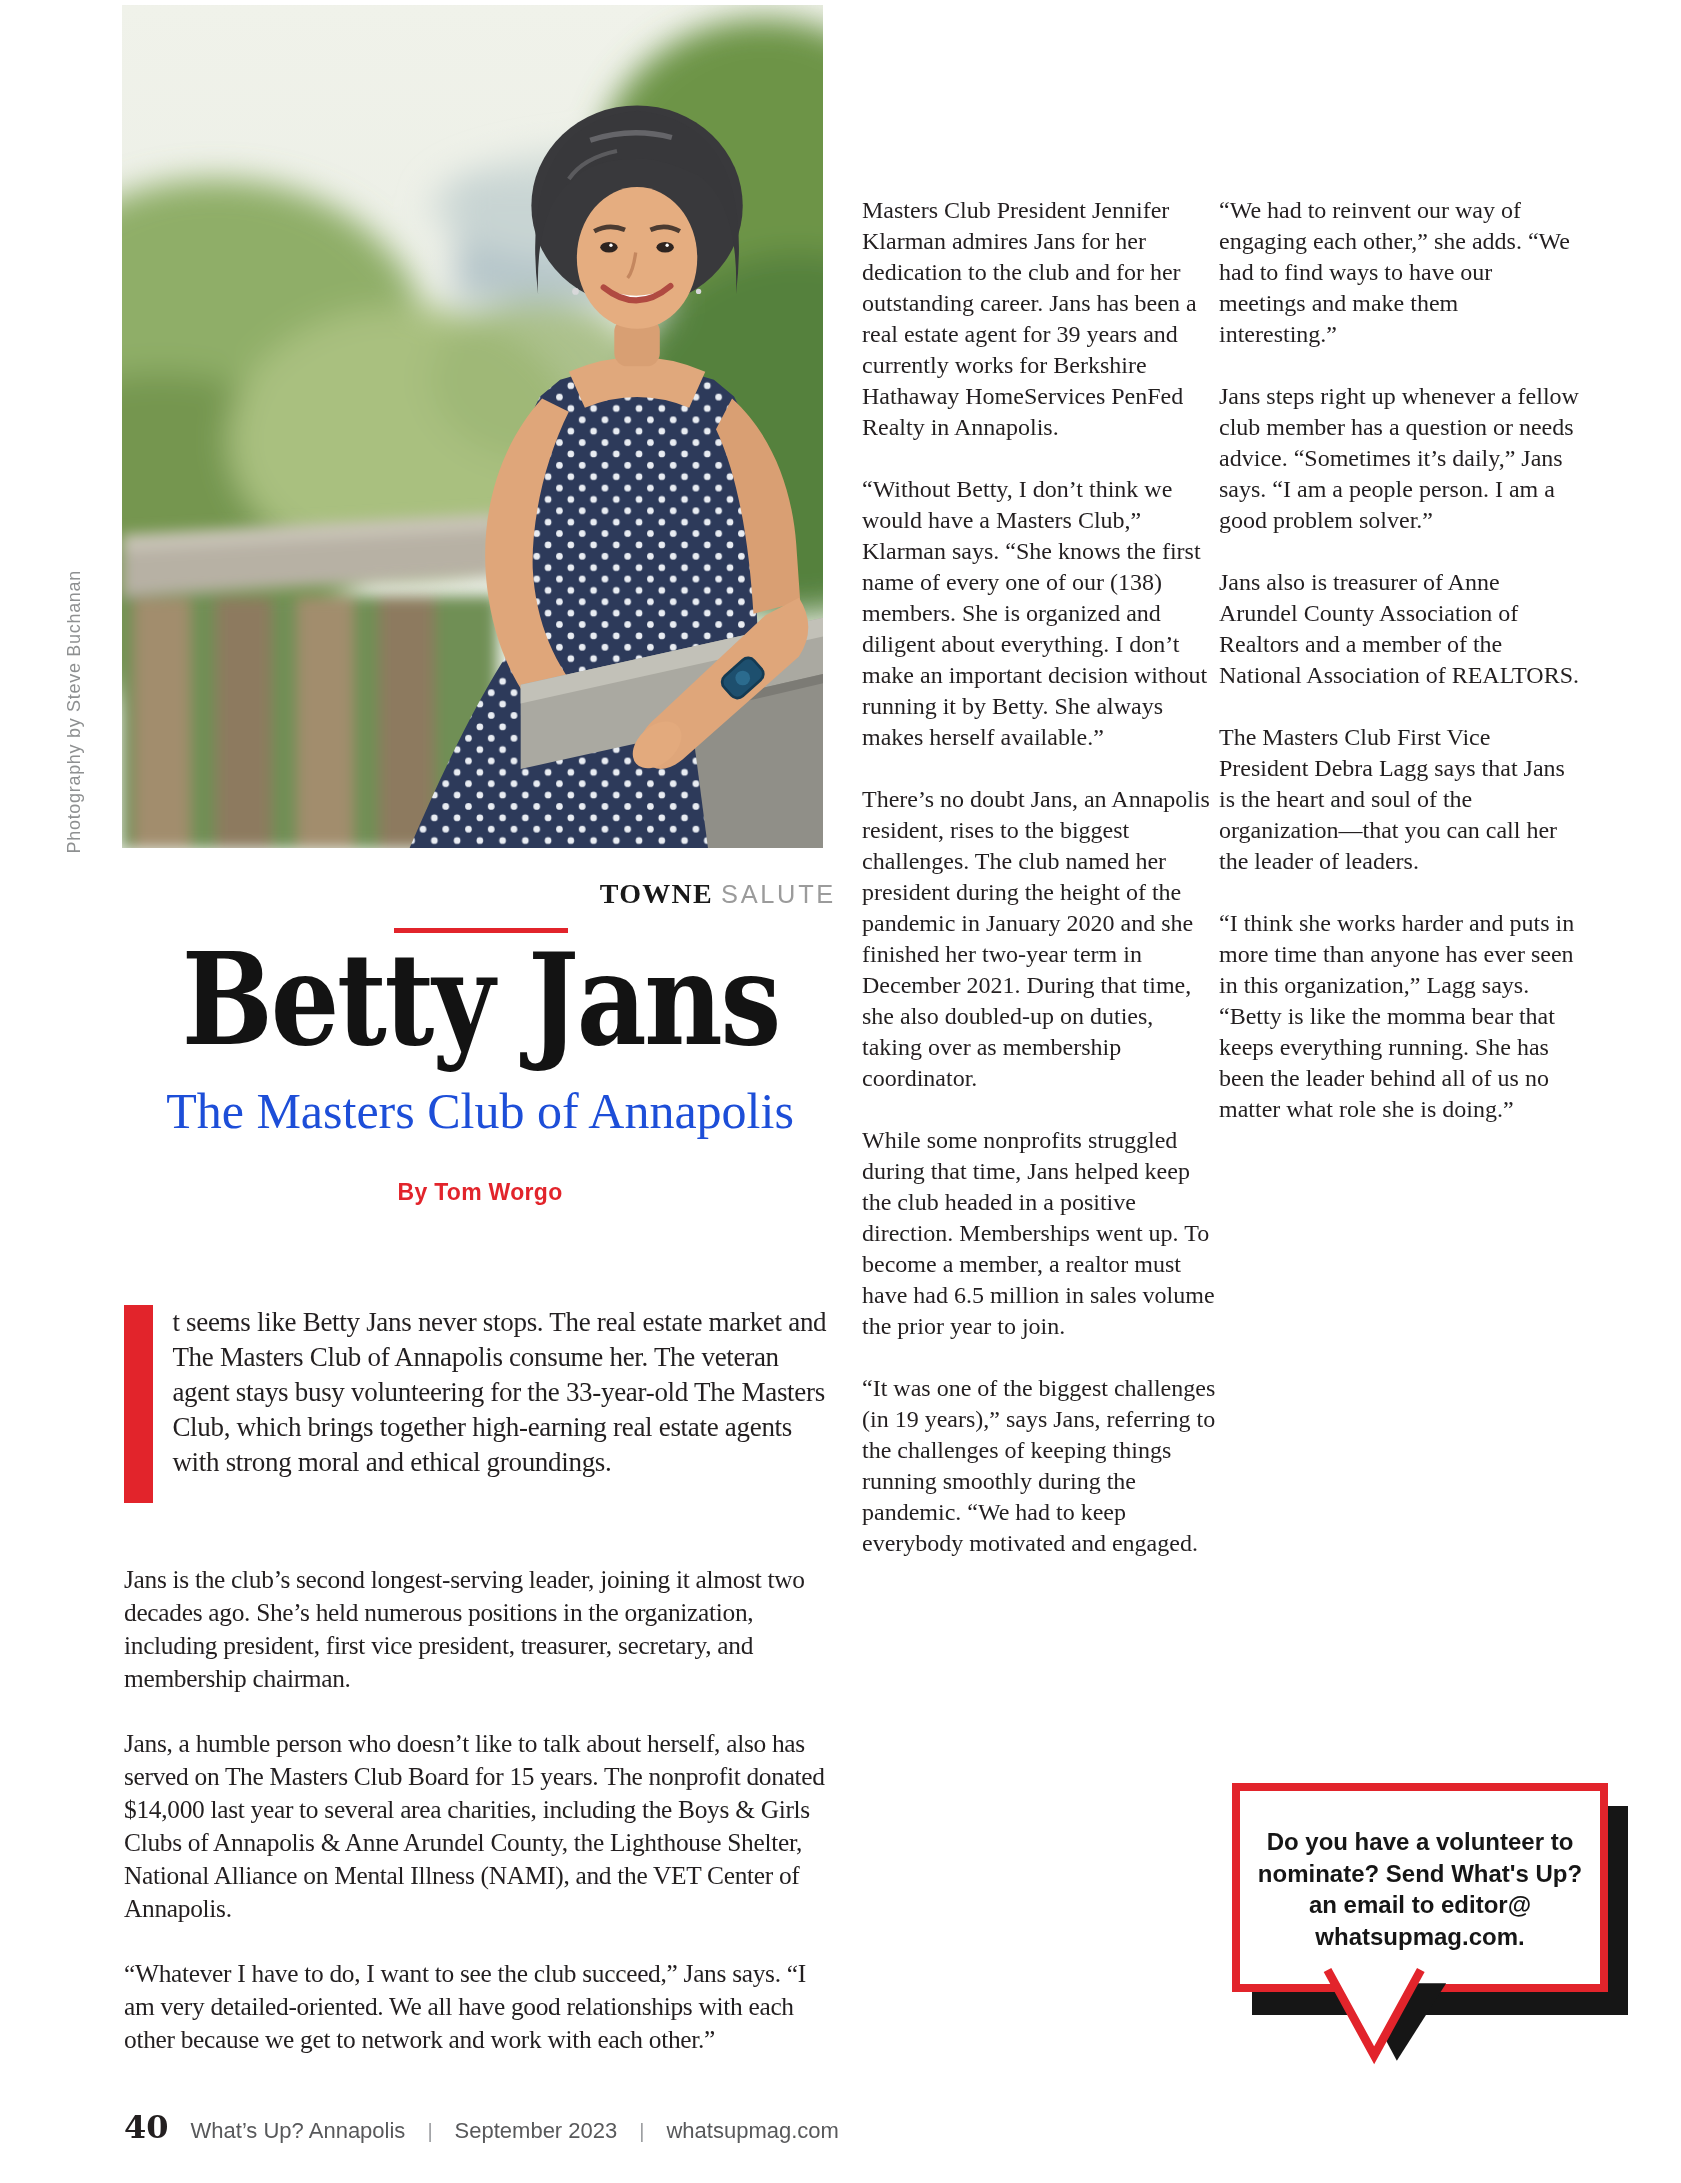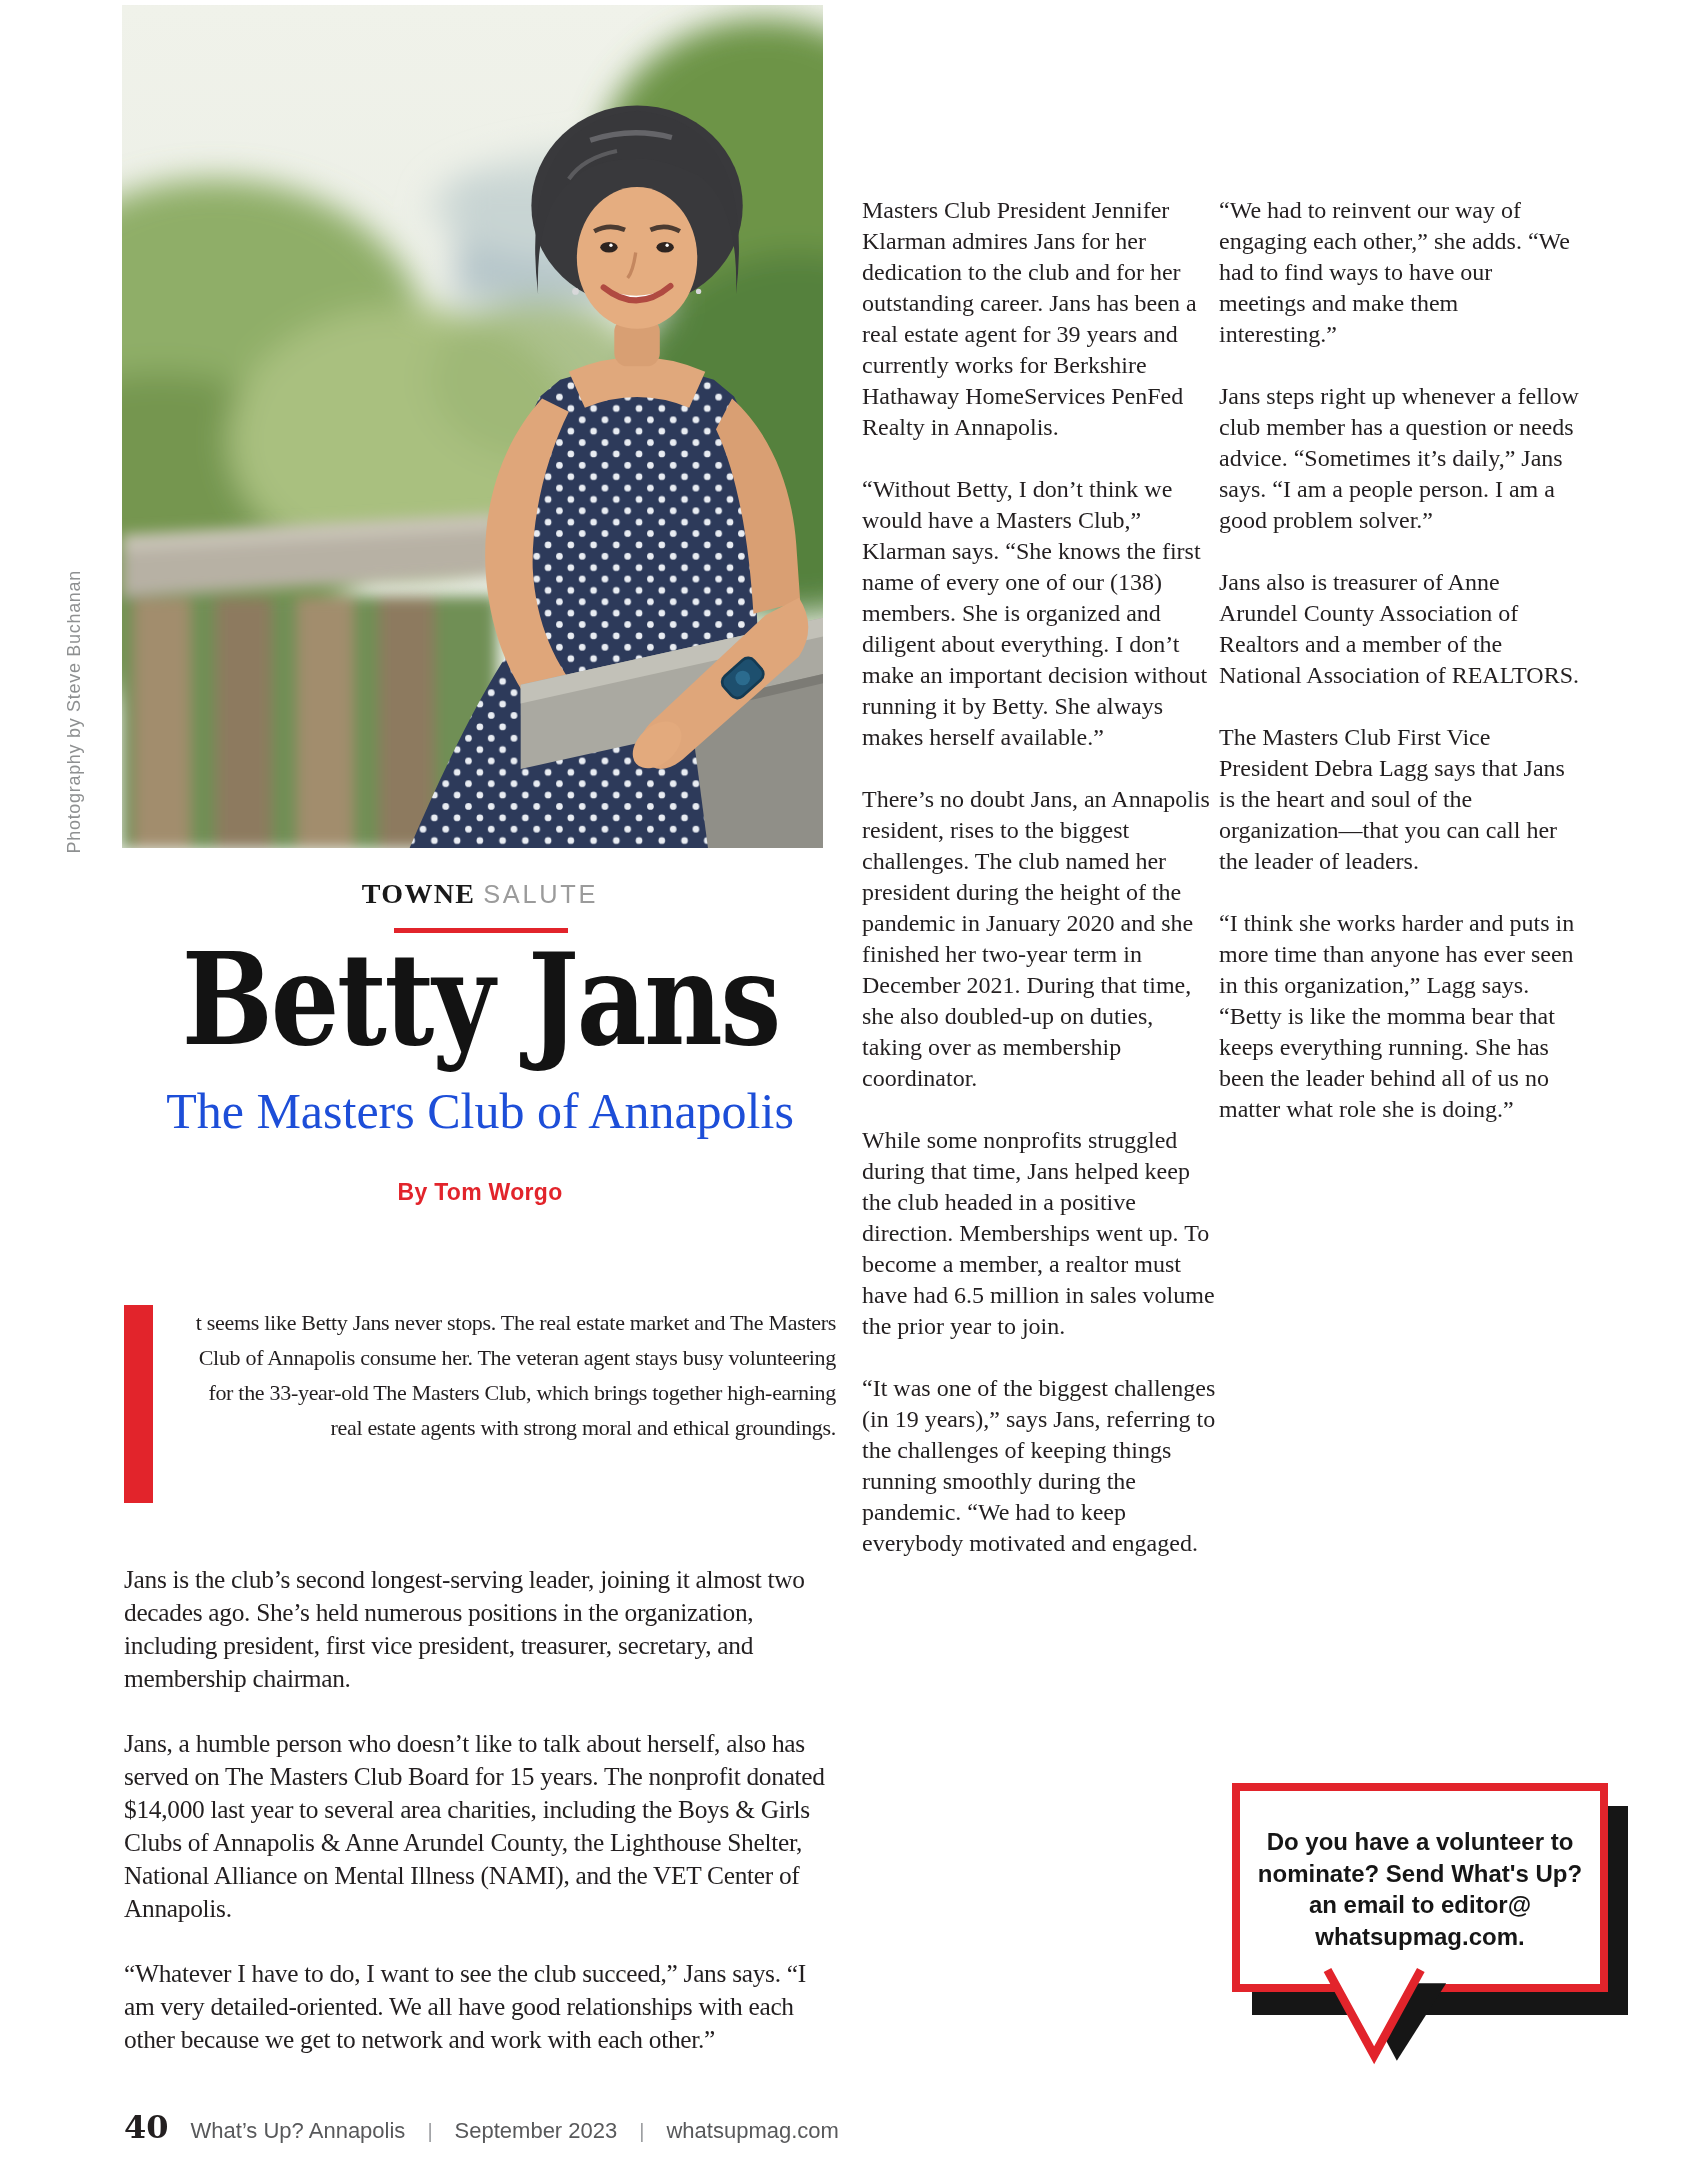--- a/index.html
+++ b/index.html
@@ -12,40 +12,40 @@
   
   .photo{left:122px;top:5.4px;width:701px;height:843px;overflow:hidden;background:#e9ece4;}
   .photo svg{display:block;}
 
   .credit{
     left:64px;top:570px;writing-mode:vertical-rl;transform:rotate(180deg);
     font-family:"Liberation Sans",sans-serif;font-size:18px;color:#8e9091;letter-spacing:0.7px;
   }
 
   
-  .kicker{left:124px;top:878px;width:712px;text-align:center;white-space:nowrap;}
+  .kicker{left:124px;top:878px;width:712px;text-align:right;white-space:nowrap;}
   .kicker .towne{font-family:"Liberation Serif",serif;font-weight:bold;font-size:28px;letter-spacing:1.3px;color:#191919;}
   .kicker .salute{font-family:"Liberation Sans",sans-serif;font-size:25.4px;letter-spacing:2.7px;color:#9b9b9b;margin-left:8px;}
   .rule{left:394px;top:928px;width:174px;height:4.7px;background:#e2242b;}
   .title{
     left:124px;top:936px;width:712px;text-align:center;
     font-family:"DejaVu Serif",serif;font-weight:bold;font-size:127px;line-height:1;
     color:#131313;letter-spacing:-2.7px;
   }
   .title span{display:inline-block;transform:scaleX(.85);transform-origin:center;}
   .subtitle{left:124px;top:1082px;width:712px;text-align:center;font-size:50px;color:#1d4ed8;}
   .byline{
     left:124px;top:1179px;width:712px;text-align:center;
     font-family:"Liberation Sans",sans-serif;font-weight:bold;font-size:23px;color:#e2242b;letter-spacing:0.3px;
   }
 
   
   .lead{left:124px;top:1305px;width:712px;display:flex;gap:19px;}
   .dropbar{width:29.4px;height:198px;background:#e2242b;flex:none;color:transparent;font-size:0.7px;overflow:hidden;}
-  .lead p{margin:0;font-size:22px;line-height:35px;letter-spacing:-0.3px;text-align:right;}
+  .lead p{margin:0;font-size:27px;line-height:35px;letter-spacing:-0.3px;}
   .leftcol{left:124px;top:1563px;width:712px;}
   .leftcol p{margin:0 0 32px 0;font-size:25.4px;line-height:33px;letter-spacing:-0.3px;}
 
   
   .midcol{left:862px;top:195px;width:355px;}
   .rightcol{left:1219px;top:195px;width:361px;}
   .midcol p,.rightcol p{margin:0 0 31px 0;font-size:24px;line-height:31px;}
 
   
   .callout{

